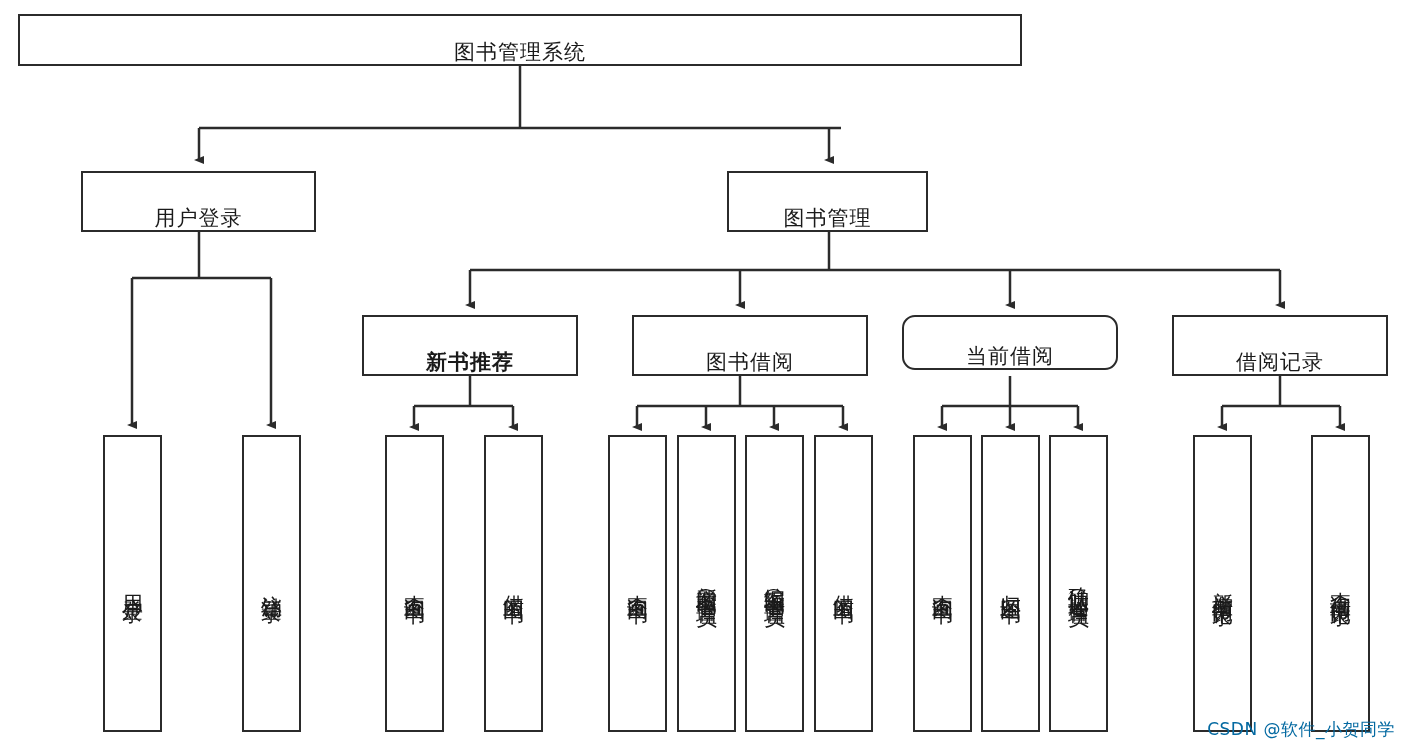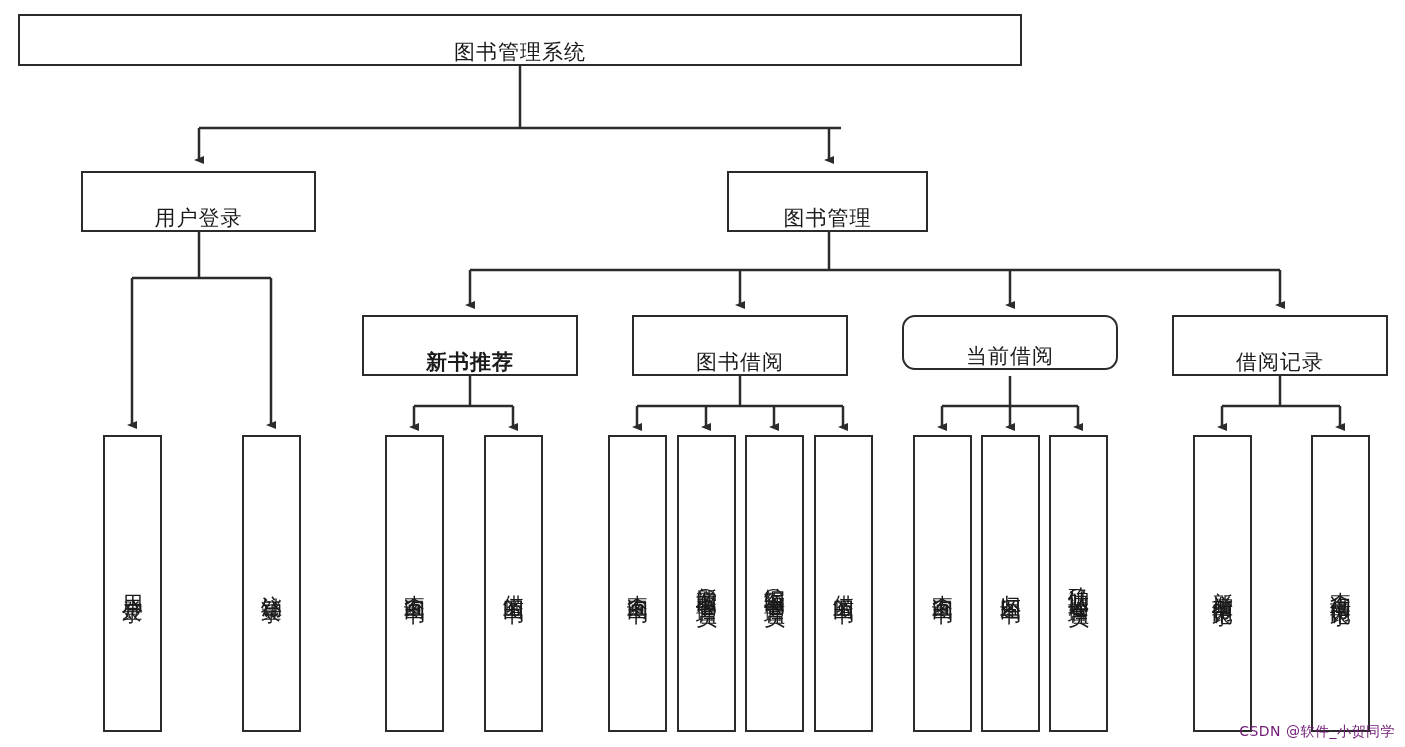--- a/index.html
+++ b/index.html
@@ -51,22 +51,22 @@
     font-size: 21px;
     letter-spacing: 3px;
     line-height: 1.05;
     white-space: nowrap;
     text-align: center;
   }
   .watermark {
     position: absolute;
     right: 10px;
     bottom: 6px;
-    font-size: 14px;
-    color: #701a75;
+    font-size: 17px;
+    color: #0369a1;
     letter-spacing: 0.5px;
     z-index: 5;
     white-space: nowrap;
   }
 </style>
 </head>
 <body>
 
 <div id="canvas">
 
@@ -127,21 +127,21 @@
   <div class="node" style="left:81px; top:171px; width:235px; height:61px;">
     <span class="label">用户登录</span>
   </div>
   <div class="node" style="left:711px; top:171px; width:201px; height:61px;margin-left:16px;">
     <span class="label">图书管理</span>
   </div>
 
   <div class="node" style="left:362px; top:315px; width:216px; height:61px;font-weight:bold;">
     <span class="label">新书推荐</span>
   </div>
-  <div class="node" style="left:632px; top:315px; width:216px; height:61px;">
+  <div class="node" style="left:632px; top:315px; width:236px; height:61px;">
     <span class="label">图书借阅</span>
   </div>
   <div class="node" style="left:902px; top:315px; width:216px; height:55px;border-radius:13px;">
     <span class="label">当前借阅</span>
   </div>
   <div class="node" style="left:1172px; top:315px; width:216px; height:61px;">
     <span class="label">借阅记录</span>
   </div>
 
   <div class="node leaf" style="left:103px; top:435px; width:59px; height:297px;">

